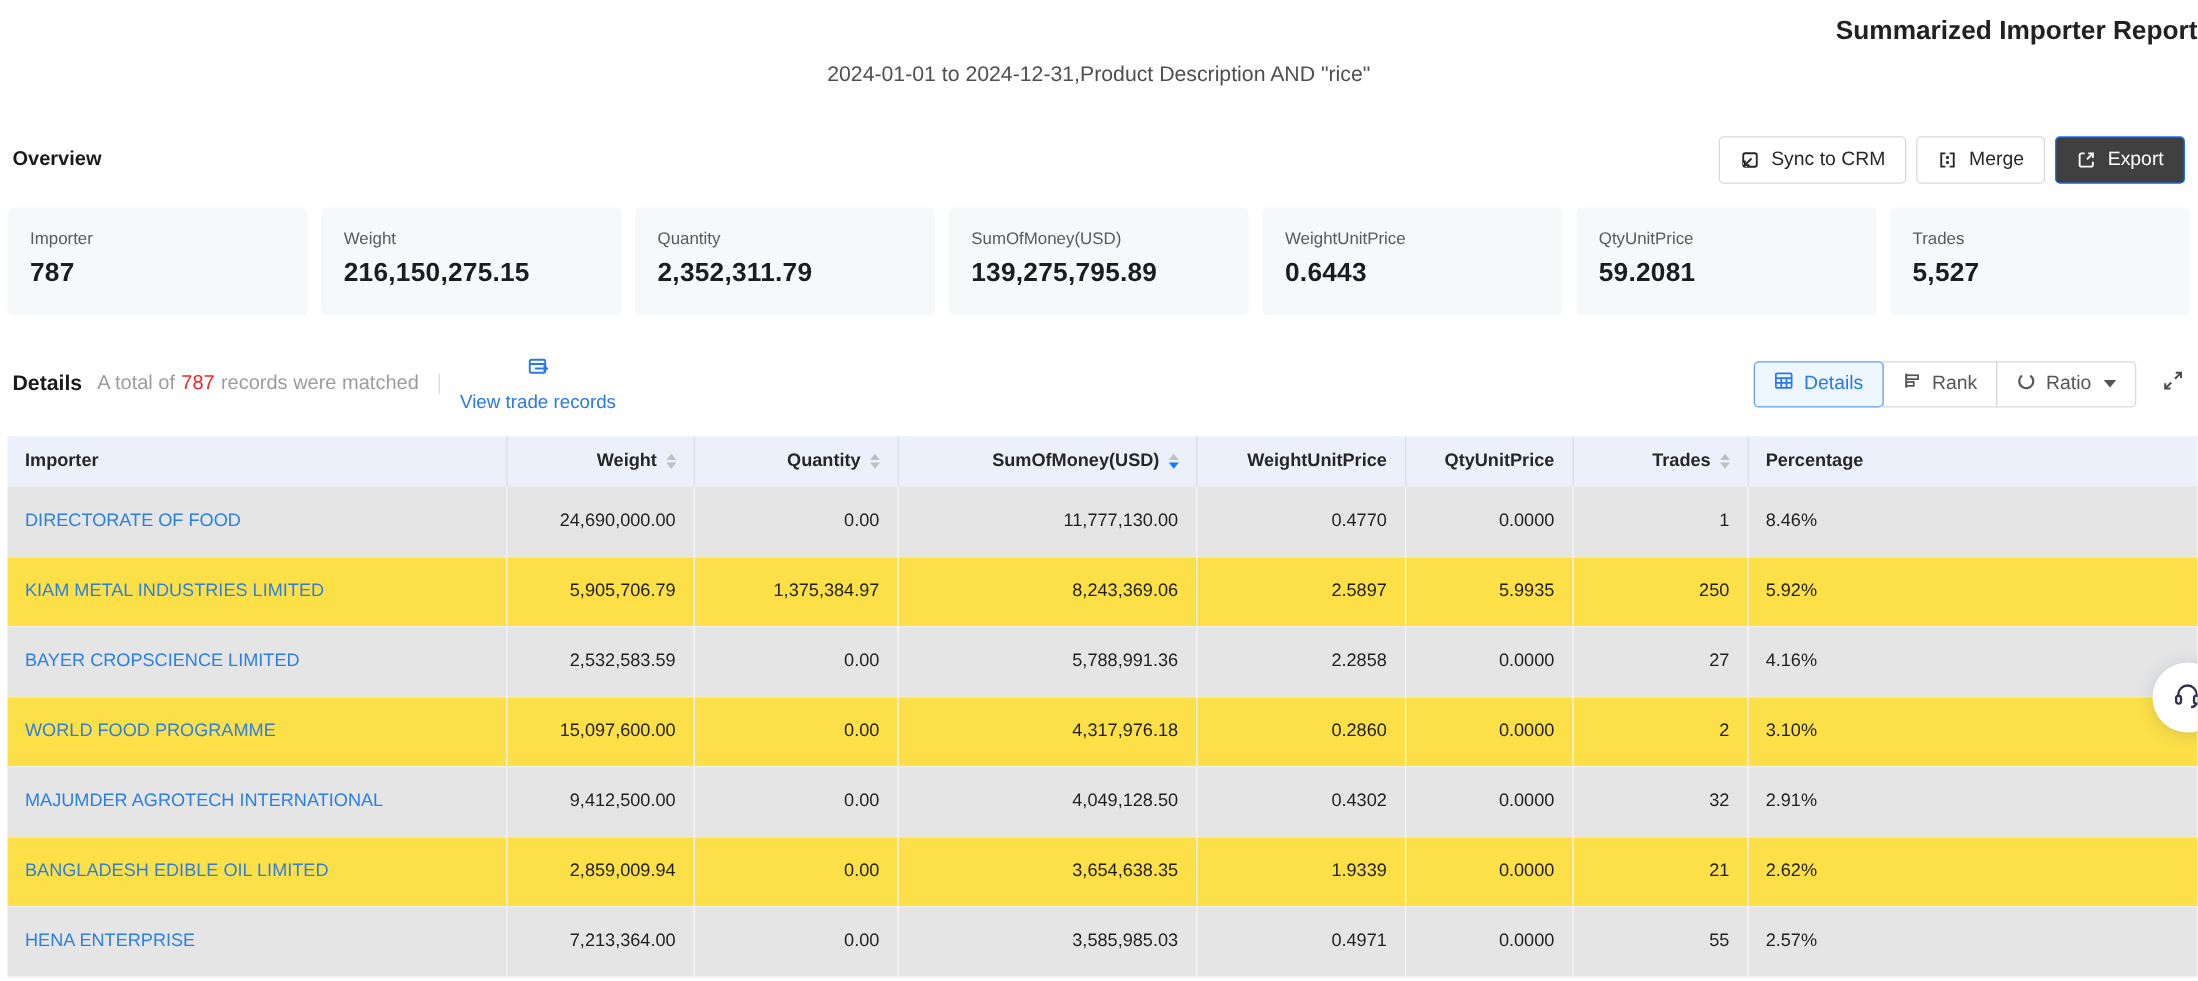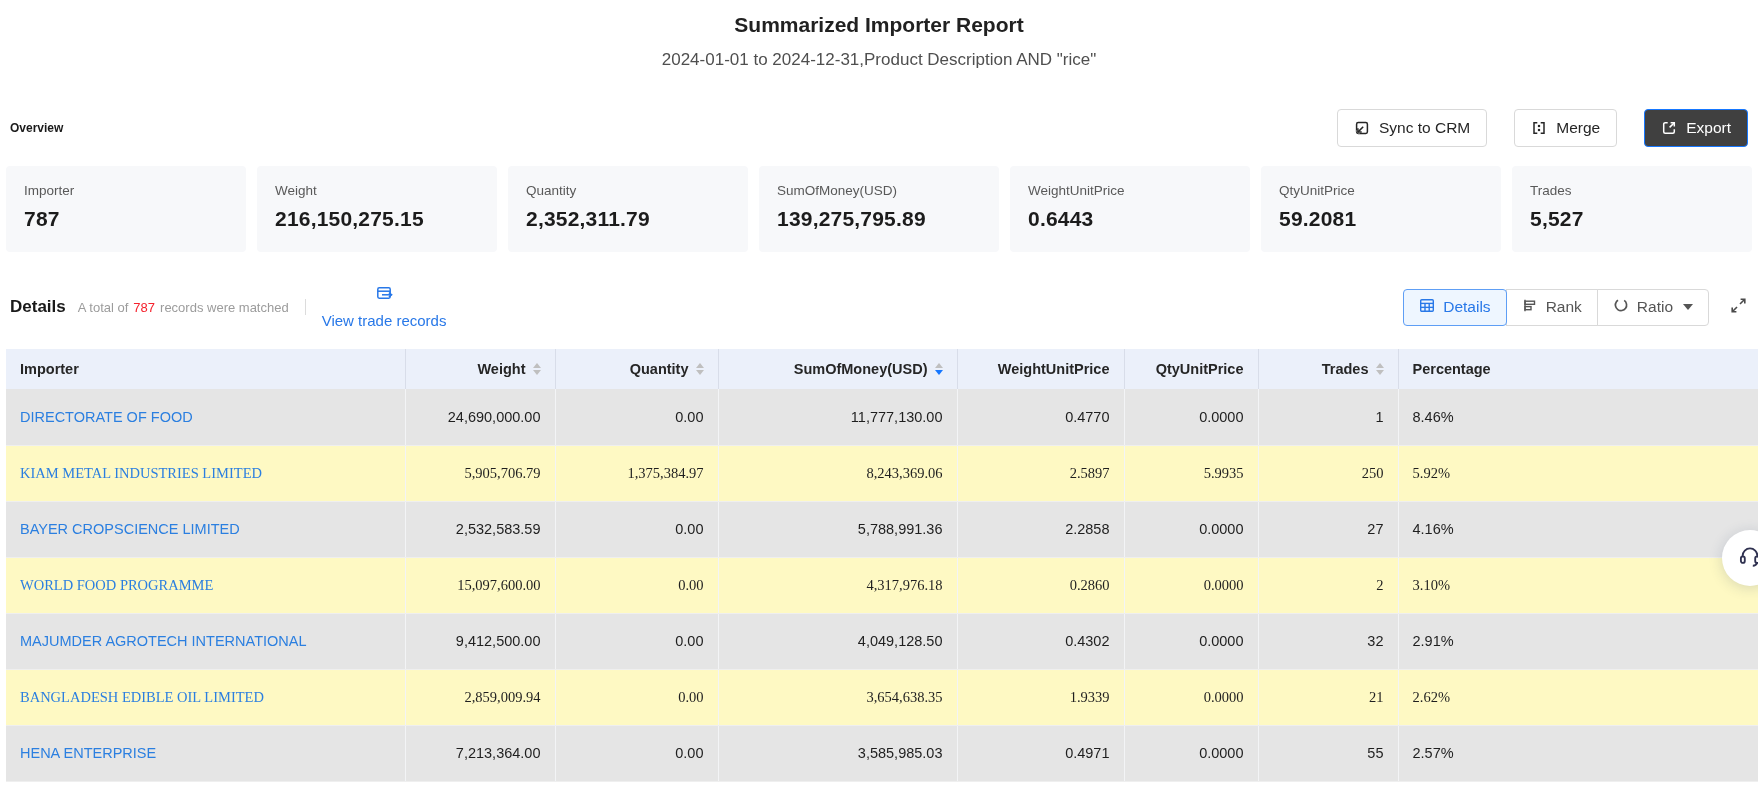--- a/index.html
+++ b/index.html
@@ -3,43 +3,43 @@
 <meta charset="utf-8">
 <style>
   * { box-sizing: border-box; margin: 0; padding: 0; }
   html,body { width:1758px; height:785px; }
   body {
     font-family: "Liberation Sans", sans-serif;
     background:#fff; color:#262626;
     position:relative; overflow:hidden;
   }
   
-  .page-title { text-align:center; padding-top:10px; font-size:21px; font-weight:700; color:#212121; line-height:30px; }
+  .page-title { text-align:right; padding-top:10px; font-size:21px; font-weight:700; color:#212121; line-height:30px; }
   .page-subtitle { text-align:center; margin-top:8px; font-size:17px; color:#4f4f4f; line-height:24px; }
 
   
   .toolbar-row { display:flex; justify-content:space-between; align-items:center; margin:36px 10px 0 10px; height:40px; }
-  .overview-heading { font-size:12px; font-weight:700; color:#1a1a1a; }
-  .actions { display:flex; gap:27px; align-items:center;justify-content:center; }
+  .overview-heading { font-size:16px; font-weight:700; color:#1a1a1a; }
+  .actions { display:flex; gap:8px; align-items:center;justify-content:center; }
   .btn { display:inline-flex; align-items:center; gap:9px; height:38px; padding:0 16px;
          border:1px solid #d9d9d9; border-radius:4px; background:#fff; font-size:15.5px; color:#262626; cursor:pointer; }
   .btn-primary { background:#404040; border-color:#1677ff; color:#fff; }
   .btn svg { display:block; }
 
   
   .cards { display:flex; gap:11px; margin:18px 6px 0 6px; }
   .card { flex:1; height:86px; background:#f7f8fa; border-radius:4px; padding:17px 18px; }
   .card-label { font-size:13.5px; color:#595959; }
   .card-value { margin-top:9px; font-size:21px; font-weight:700; color:#1c1c1c; letter-spacing:.2px; }
 
   
   .details-row { display:flex; justify-content:space-between; align-items:center; margin:36px 10px 0 10px; height:38px;gap:20px; }
   .details-left { display:flex; align-items:center; }
   .details-heading { font-size:17px; font-weight:700; color:#1a1a1a; margin-right:12px; }
-  .match-text { font-size:13px; color:#9c9c9c; }
+  .match-text { font-size:16px; color:#9c9c9c; }
   .match-count { color:#f5222d; margin:0 5px; }
   .v-divider { width:1px; height:16px; background:#dcdcdc; margin:0 16px; }
   .link { color:#2878e8; font-size:15px; display:inline-flex; align-items:center; gap:8px; cursor:pointer;flex-direction:column; }
 
   .view-switch { display:flex; align-items:center; }
   .seg-group { display:flex; }
   .seg { display:inline-flex; align-items:center; gap:8px; height:37px; padding:0 15px;
          border:1px solid #d9d9d9; background:#fff; font-size:15.5px; color:#555; cursor:pointer; }
   .seg + .seg { margin-left:-1px;text-align:center; }
   .seg:first-child { border-radius:4px 0 0 4px; }
@@ -54,21 +54,21 @@
   table { width:100%; border-collapse:collapse; table-layout:fixed; }
   thead th { background:#ebf0fa; height:40px; font-size:14.5px; font-weight:700; color:#262626;
              border-right:1px solid #d8dde9; padding:0 14px; }
   thead th:last-child { border-right:none; }
   .th-inner { display:flex; align-items:center; gap:7px; }
   .th-inner.left { justify-content:flex-start; }
   .th-inner.right { justify-content:flex-end; }
   tbody td { height:56px; font-size:14.5px; color:#1f1f1f; background:#e5e5e5;
              border-bottom:1px solid #efefef; border-right:1px solid #f3f4f6; padding:0 14px; }
   tbody td:last-child { border-right:none; }
-  tbody tr.alt td { background:#fef9c3;font-family:Liberation Serif, serif; }
+  tbody tr.alt td { background:#fde047; }
   td.left { text-align:left; }
   td.right { text-align:right; }
   .importer-link { color:#2b7fe0; cursor:pointer; }
 
   .sorter { display:inline-flex; flex-direction:column; align-items:center; cursor:pointer; }
   .sorter i { display:block; width:0; height:0; }
   .caret-up { border-left:4.5px solid transparent; border-right:4.5px solid transparent;
               border-bottom:5.5px solid #bfbfbf; margin-bottom:2.5px; }
   .caret-down2 { border-left:4.5px solid transparent; border-right:4.5px solid transparent;
                  border-top:5.5px solid #bfbfbf; }

